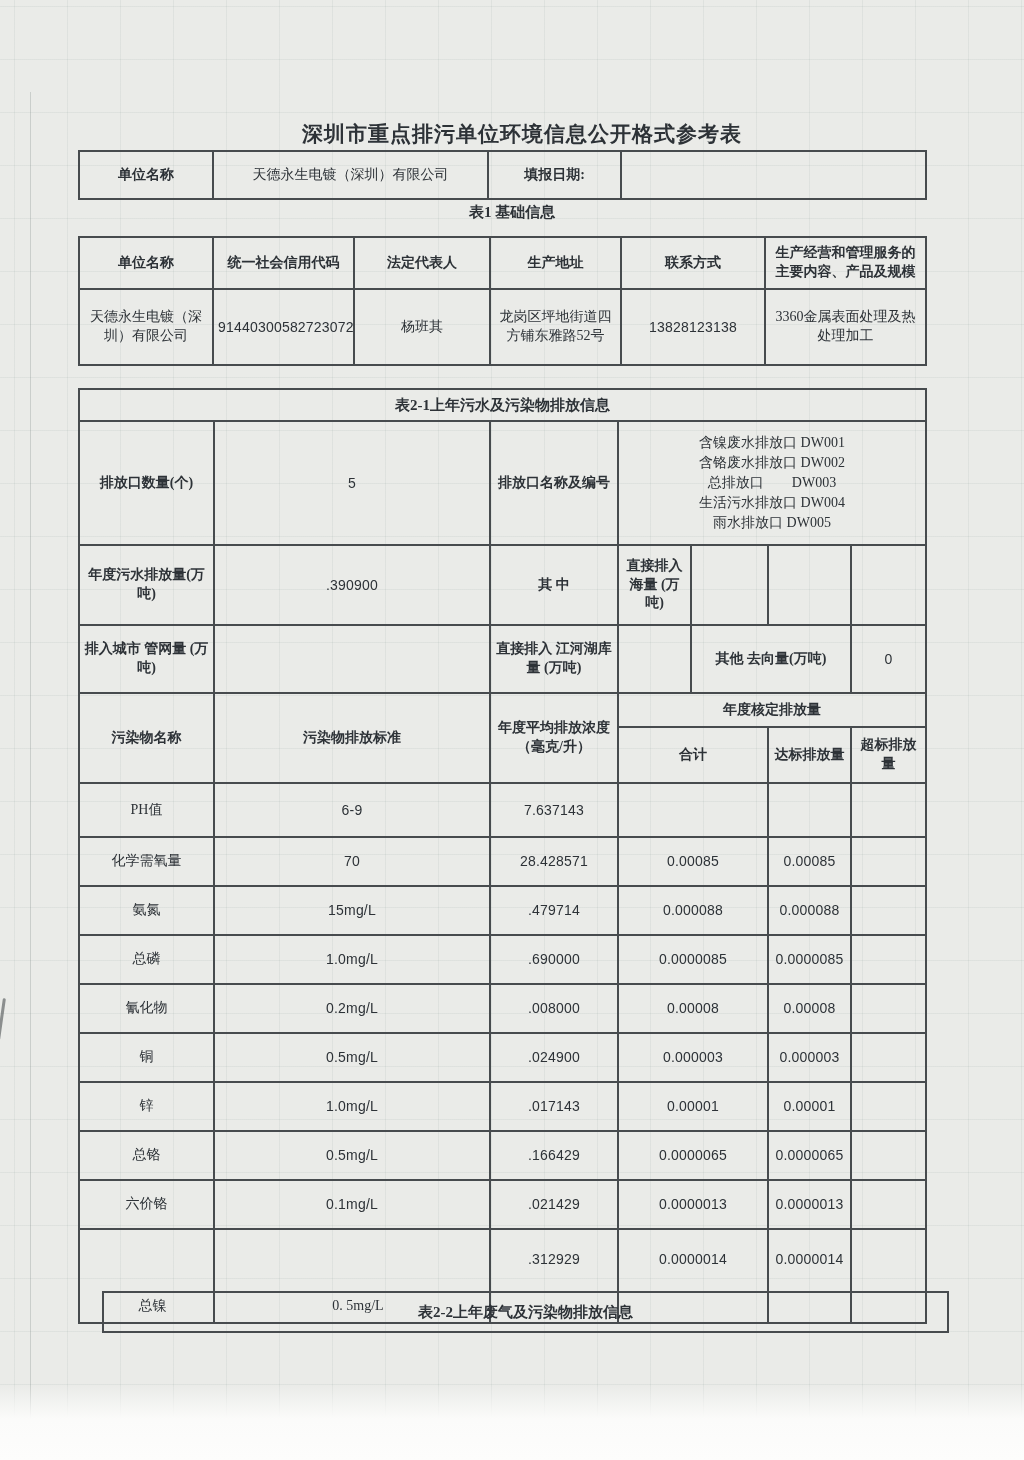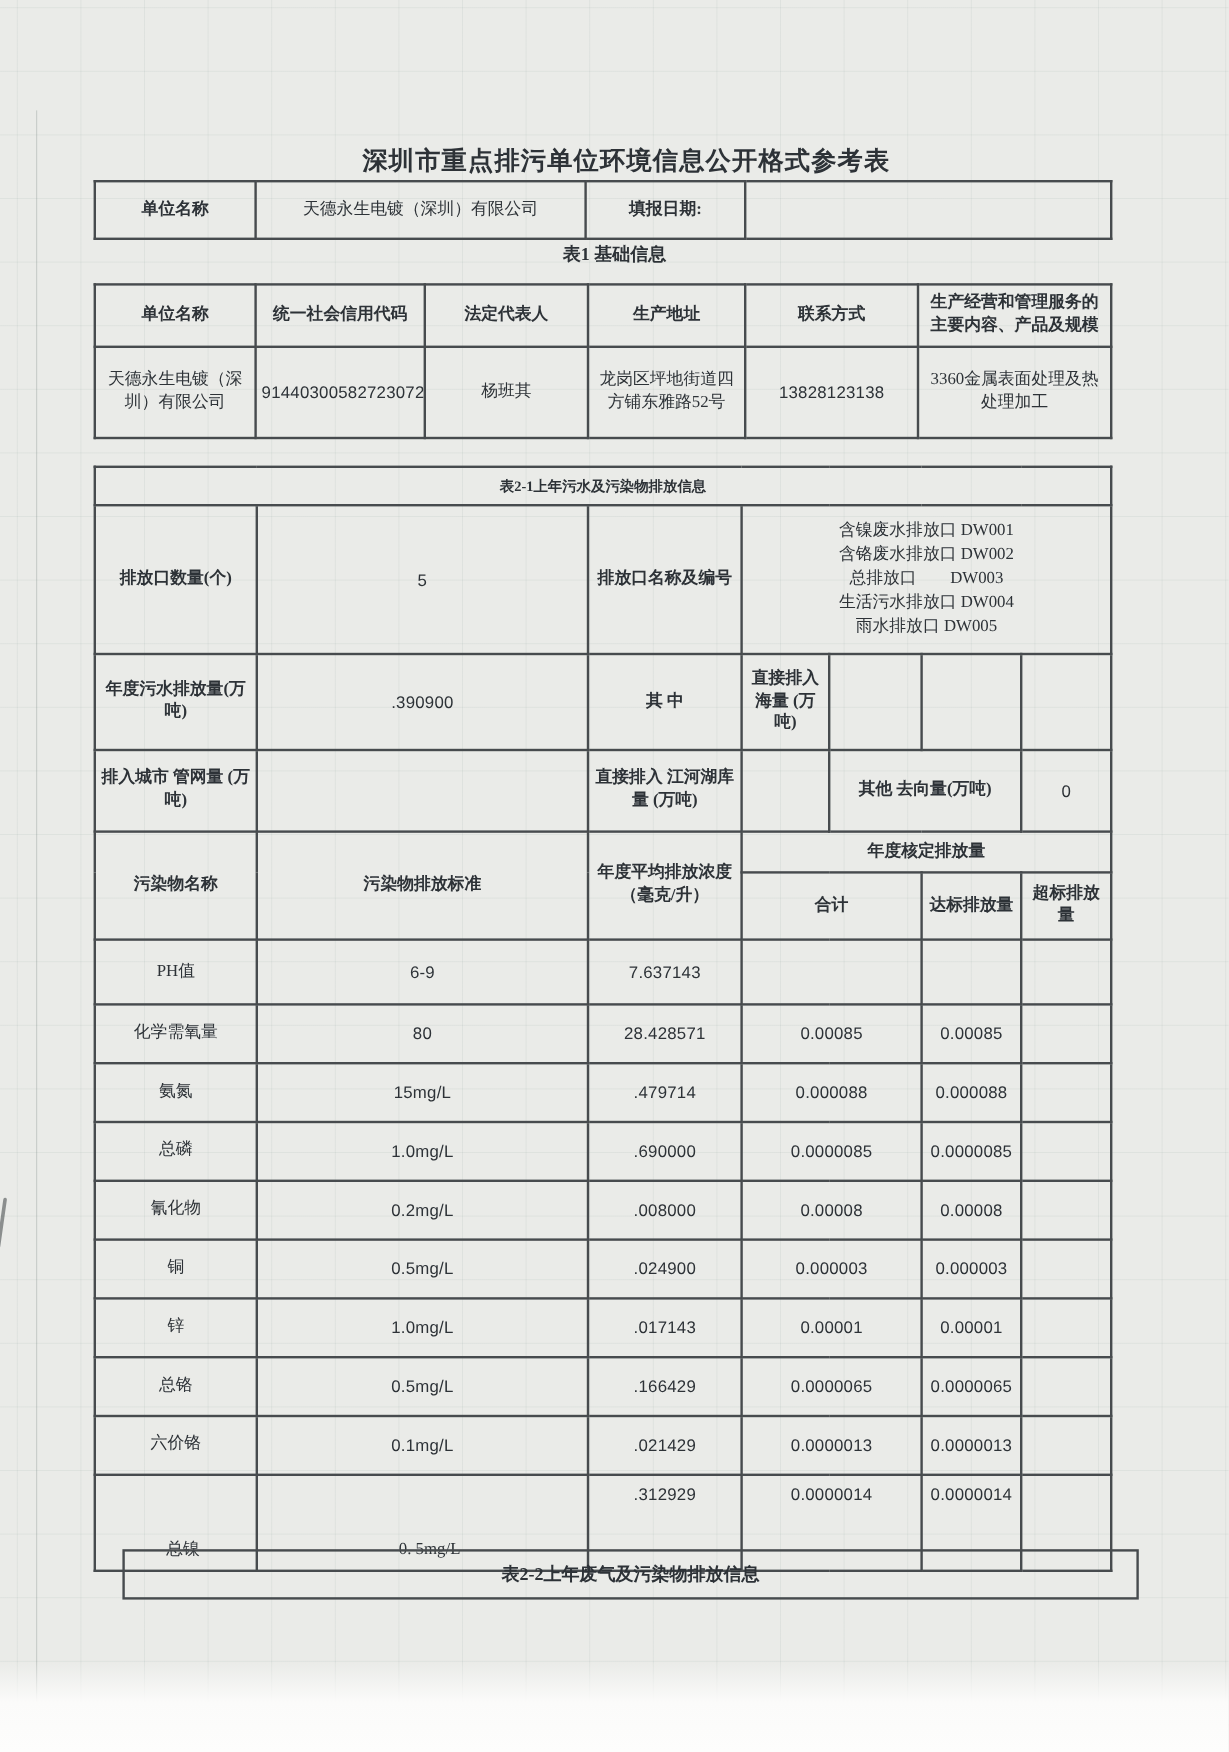--- a/index.html
+++ b/index.html
@@ -50,30 +50,30 @@
     overflow:hidden;
   }
   .lbl{font-weight:bold;}
   .num{font-family:"Liberation Sans","DejaVu Sans",sans-serif;font-size:15px;letter-spacing:0.2px;}
   .top-table{top:150px;}
   .top-table td{height:42px;}
   .basic-table{top:236px;}
   .basic-table .hrow td{height:46px;}
   .basic-table .drow td{height:70px;}
   .main-table{top:388px;}
-  .cap-row td{height:26px;font-size:12px;}
+  .cap-row td{height:26px;font-size:15px;}
   .r-outlets td{height:118px;margin-left:33px;}
   .r-annual td{height:74px;}
   .r-city td{height:62px;}
   .r-h1 .span-head{height:28px;}
   .r-h2 td{height:50px;}
   .r-ph td{height:48px;}
   .r-data td{height:43px;}
   .r-nickel td{height:70px;}
-  .r-nickel .v-top{vertical-align:top;padding-top:6px;}
+  .r-nickel .v-top{vertical-align:top;padding-top:20px;}
   .r-nickel .v-bottom{vertical-align:bottom;padding-bottom:6px;padding-left:16px;}
   .serifnum{font-family:"Liberation Serif","DejaVu Serif",serif;font-size:15px;}
   .outlet-list div{line-height:20px;}
   .box22{
     position:absolute;left:78px;top:1291px;width:843px;height:38px;
     border:2px solid #474b4e;display:flex;align-items:center;justify-content:center;
     font-size:15px;font-weight:bold;margin-left:24px;
   }
 </style>
 </head>
@@ -192,21 +192,21 @@
     <tr class="r-ph">
       <td>PH值</td>
       <td class="num">6-9</td>
       <td class="num">7.637143</td>
       <td colspan="2" class="num"></td>
       <td class="num"></td>
       <td class="num"></td>
     </tr>
     <tr class="r-data">
       <td>化学需氧量</td>
-      <td class="num">80</td>
+      <td class="num">70</td>
       <td class="num">28.428571</td>
       <td colspan="2" class="num">0.00085</td>
       <td class="num">0.00085</td>
       <td class="num"></td>
     </tr>
     <tr class="r-data">
       <td>氨氮</td>
       <td class="num">15mg/L</td>
       <td class="num">.479714</td>
       <td colspan="2" class="num">0.000088</td>

